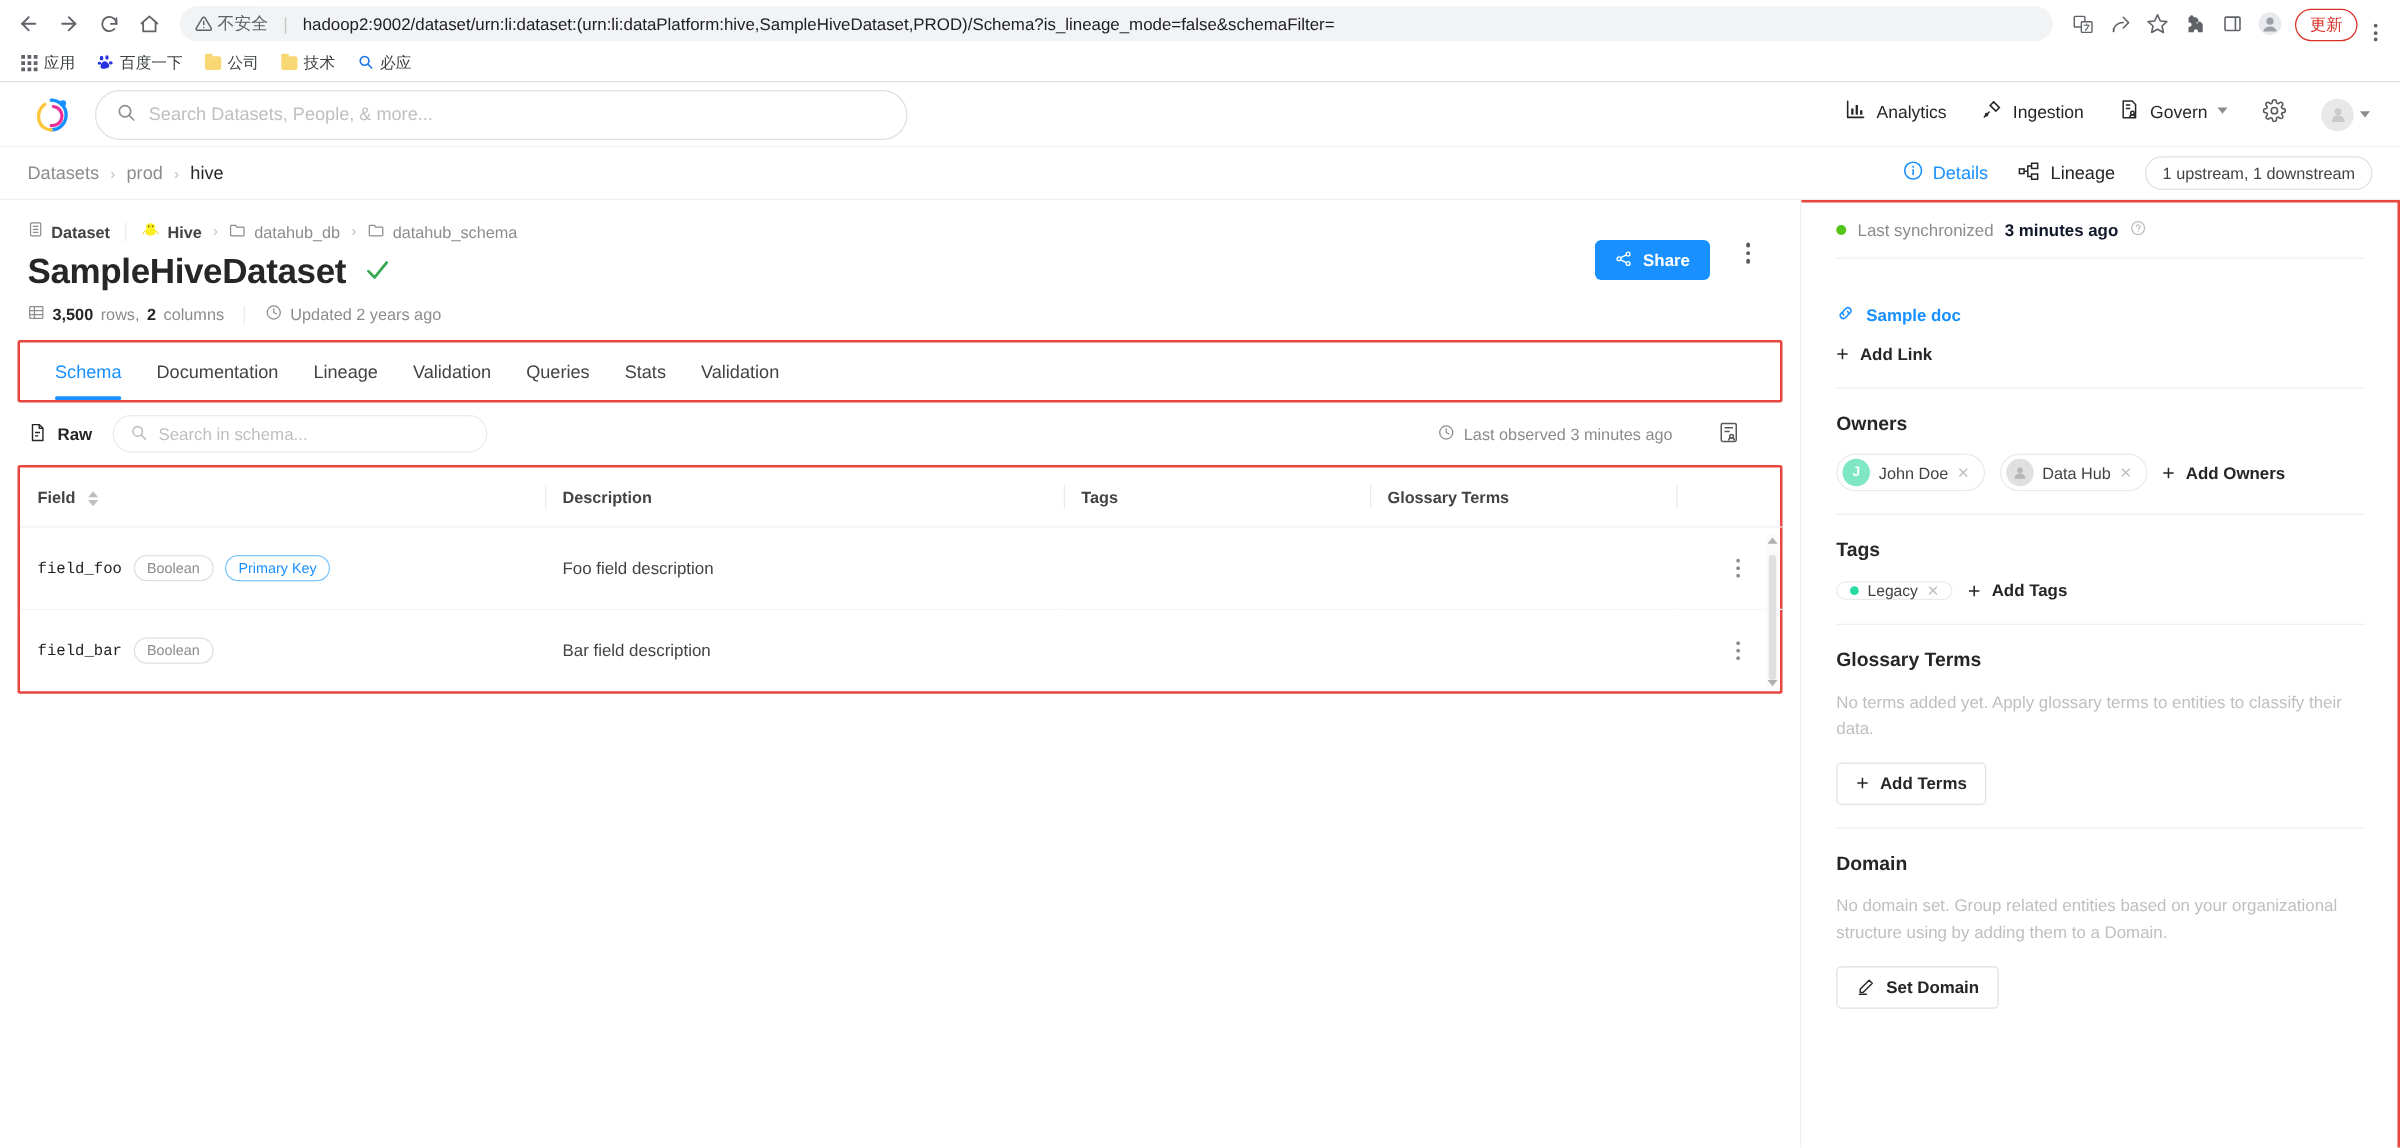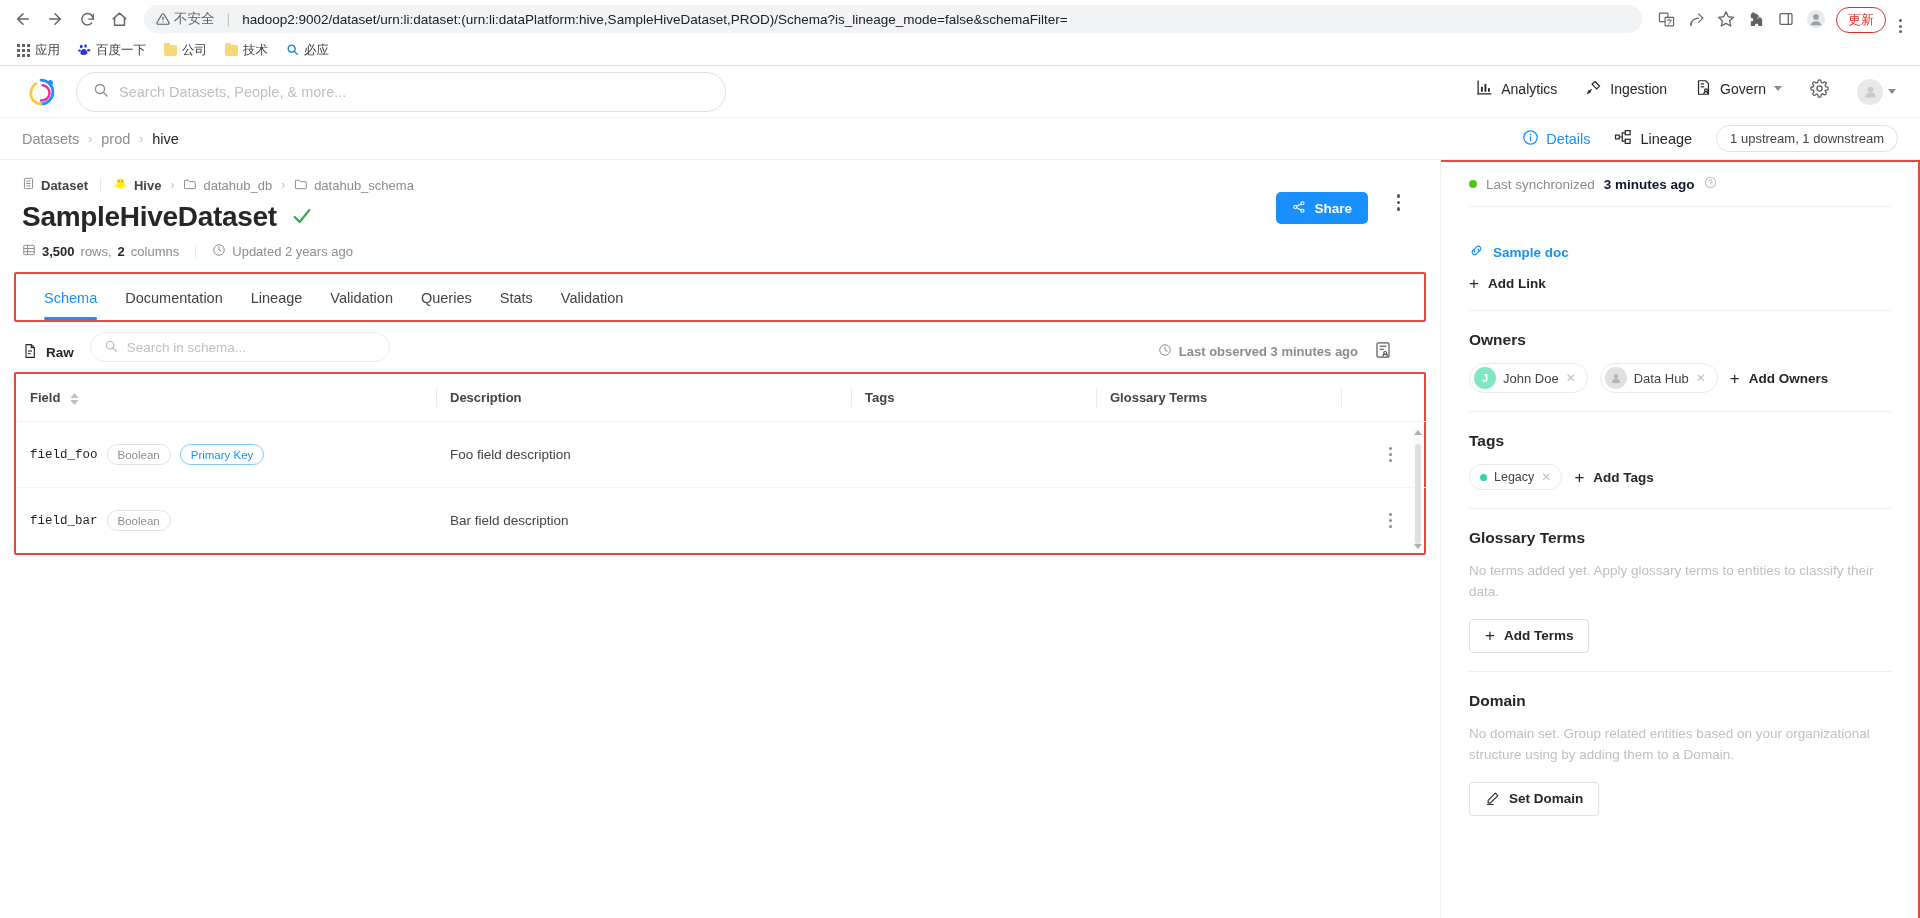--- a/index.html
+++ b/index.html
@@ -145,28 +145,28 @@
     font-size: 14.5px; color: #434343; padding: 0 14px; height: 44px;
     display: flex; align-items: center; position: relative;
   }
   .tab.active { color: #1890ff; }
   .tab.active::after {
     content: ""; position: absolute; left: 14px; right: 14px; bottom: 0;
     height: 3px; background: #1890ff; border-radius: 2px;
   }
 
   
-  .schema-tools { display: flex; align-items: flex-end; padding: 10px 22px; gap: 16px; }
+  .schema-tools { display: flex; align-items: center; padding: 10px 22px; gap: 16px; }
   .raw-btn { display: flex; align-items: center; gap: 8px; font-size: 13.5px; color: #262626; font-weight: 600; }
   .schema-search {
     width: 300px; height: 30px; border: 1px solid #ececec; border-radius: 15px;
     display: flex; align-items: center; padding: 0 13px; gap: 9px;
     color: #bfbfbf; font-size: 13.5px;
   }
-  .tools-right { margin-left: auto; display: flex; align-items: center; gap: 16px; padding-right: 26px; font-weight: bold; }
+  .tools-right { margin-left: auto; display: flex; align-items: center; gap: 36px; padding-right: 26px; }
   .last-obs { display: flex; align-items: center; gap: 7px; font-size: 13px; color: #8c8c8c; }
 
   
   .table-wrap { margin: 0 14px; border: 2px solid #e8473f; border-radius: 2px; position: relative; }
   table.schema { width: 100%; border-collapse: collapse; table-layout: fixed; }
   table.schema th {
     text-align: left; font-size: 13px; font-weight: 600; color: #434343;
     padding: 16px 0 16px 14px; border-bottom: 1px solid #f0f0f0;
     position: relative;
   }
@@ -220,21 +220,21 @@
   .plus { font-size: 17px; font-weight: 400; line-height: 1; color: #262626; }
   .chips-row { display: flex; align-items: center; gap: 12px; margin-top: 14px; flex-wrap: wrap; }
   .owner-chip {
     display: flex; align-items: center; gap: 7px; border: 1px solid #ebebeb;
     border-radius: 16px; height: 30px; padding: 0 11px 0 4px; font-size: 13px; color: #434343;
   }
   .owner-av { width: 22px; height: 22px; border-radius: 50%; display: flex; align-items: center; justify-content: center; font-size: 11px; color: #fff; font-weight: 600; }
   .chip-x { color: #bfbfbf; font-size: 12px; }
   .tag-chip {
     display: flex; align-items: center; gap: 7px; border: 1px solid #ebebeb;
-    border-radius: 14px; height: 26px; padding: 0 10px; font-size: 12.5px; color: #434343;
+    border-radius: 14px; height: 15px; padding: 0 10px; font-size: 12.5px; color: #434343;
   }
   .tag-dot { width: 7px; height: 7px; border-radius: 50%; background: #2bd9a3; display: block; }
   .empty-text { font-size: 13.5px; color: #bfbfbf; margin-top: 14px; line-height: 1.55; }
   .ghost-btn {
     display: inline-flex; align-items: center; gap: 9px; border: 1px solid #e0e0e0;
     border-radius: 4px; height: 34px; padding: 0 15px; font-size: 13.5px;
     font-weight: 600; color: #262626; margin-top: 16px; background: #fff;
   }
   .icon-sm { display: inline-flex; align-items: center; justify-content: center; }
 </style>

